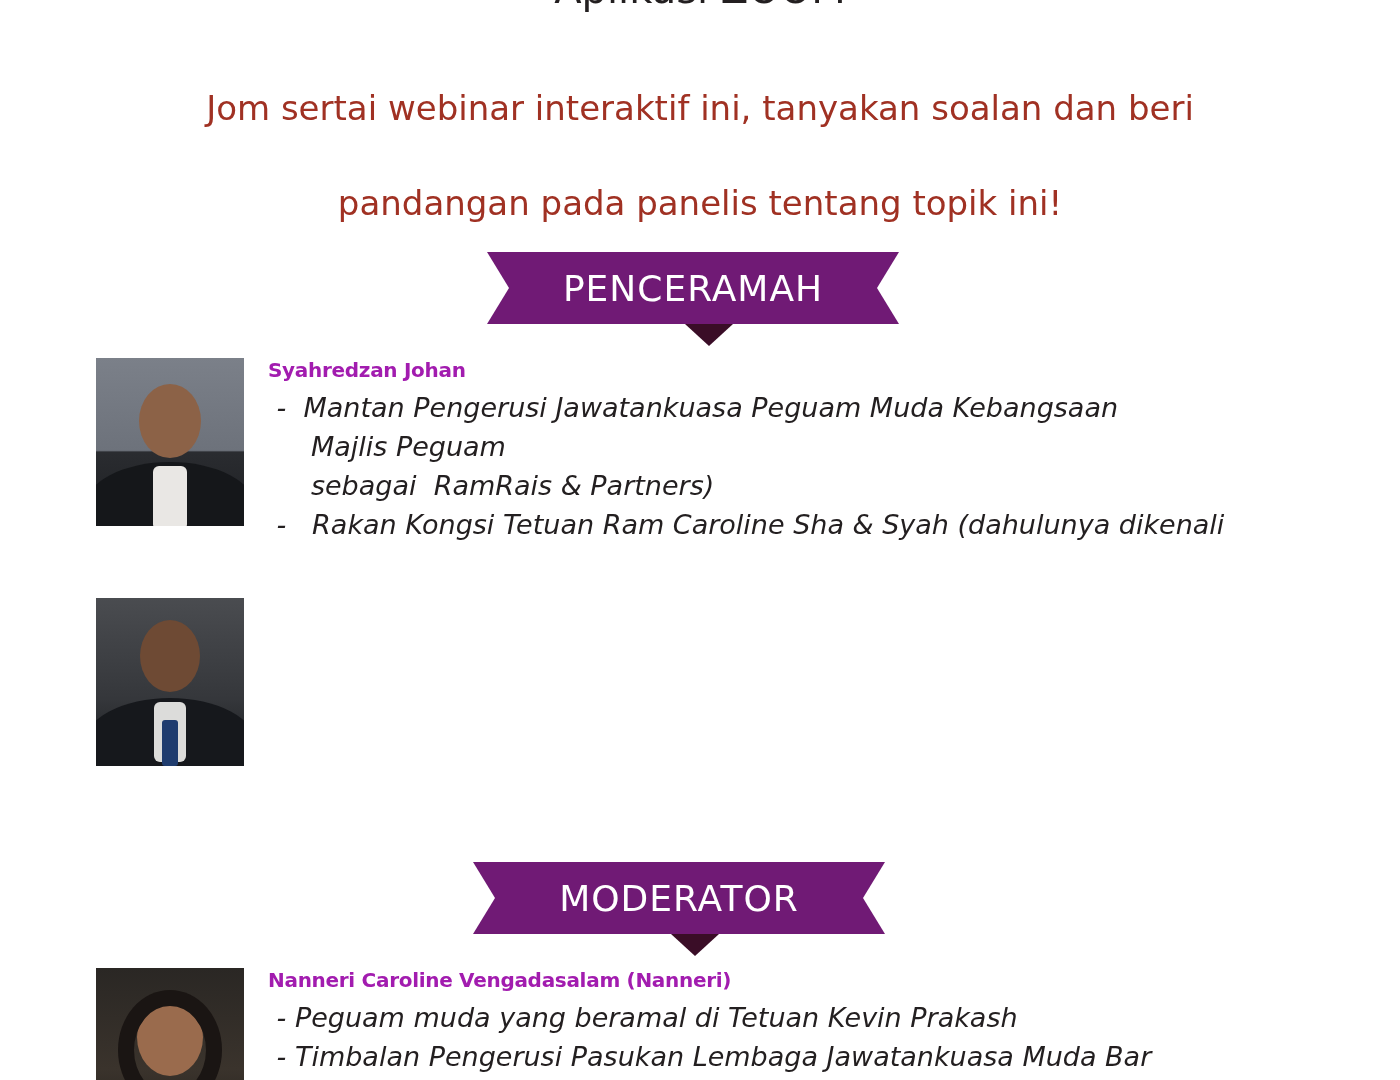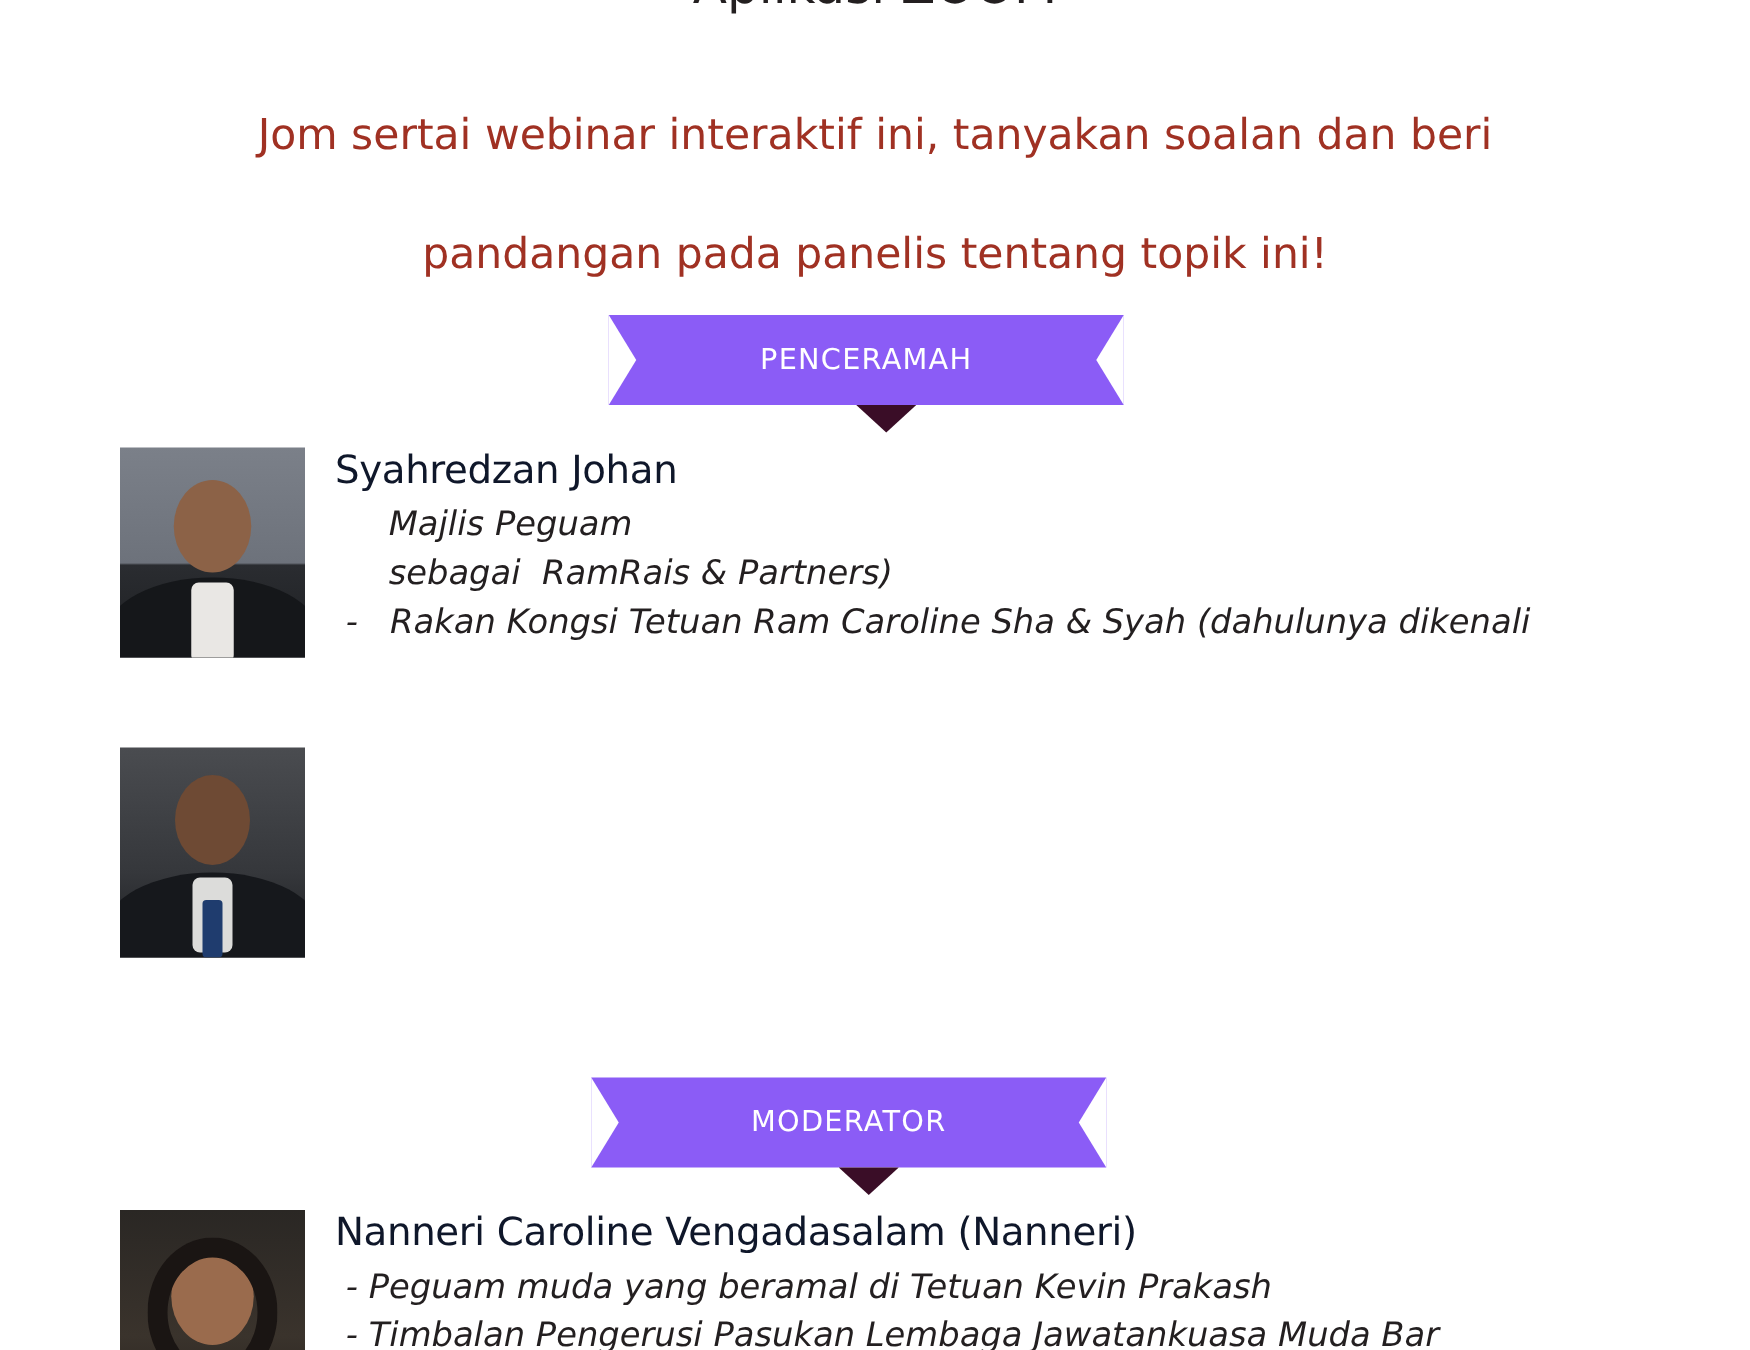--- a/index.html
+++ b/index.html
@@ -49,26 +49,26 @@
   
   .ribbon {
     position: absolute;
     height: 72px;
   }
   .ribbon .body {
     position: absolute;
     top: 0;
     left: 0;
     height: 72px;
-    background: #8b5cf6;
+    background: #701a75;
     display: flex;
     align-items: center;
     justify-content: center;
     color: #ffffff;
-    font-size: 23px;
+    font-size: 36px;
     letter-spacing: 1px;
     font-family: "DejaVu Sans", sans-serif;
   }
   
   .ribbon .notch-left {
     position: absolute;
     top: 0;
     left: 0;
     width: 0;
     height: 0;
@@ -124,23 +124,23 @@
     border-radius: 50%;
   }
   .photo .shoulders {
     position: absolute;
     left: 50%;
     transform: translateX(-50%);
     border-radius: 50% 50% 0 0;
   }
   .details { margin-left: 24px; }
   .p-name {
-    font-size: 31px;
-    font-weight: normal;
-    color: #0f172a;
+    font-size: 20px;
+    font-weight: bold;
+    color: #a21caf;
     margin: 0 0 6px 0;
     font-family: "DejaVu Sans", sans-serif;
     letter-spacing: -0.3px;
   }
   .p-line {
     font-size: 27px;
     font-style: italic;
     color: #231f20;
     line-height: 39px;
     font-family: "DejaVu Sans", sans-serif;
@@ -169,20 +169,21 @@
 </div>
 
 <div class="person" id="person-syahredzan">
   <div class="photo" style="background:linear-gradient(180deg,#7b8089 0%,#6d727b 55%,#2a2c30 56%,#1d1f22 100%);">
     <div class="head" style="top:26px;width:62px;height:74px;background:#8c6247;"></div>
     <div class="shoulders" style="top:104px;width:170px;height:90px;background:#15171a;"></div>
     <div class="shoulders" style="top:108px;width:34px;height:64px;background:#e9e7e4;border-radius:6px;"></div>
   </div>
   <div class="details">
     <div class="p-name">Syahredzan Johan</div>
+    <div class="p-line"> -  Mantan Pengerusi Jawatankuasa Peguam Muda Kebangsaan</div>
     <div class="p-line">     Majlis Peguam</div>
     <div class="p-line">     sebagai  RamRais &amp; Partners)</div>
     <div class="p-line"> -   Rakan Kongsi Tetuan Ram Caroline Sha &amp; Syah (dahulunya dikenali</div>
   </div>
 </div>
 
 <div class="person" id="person-vivek">
   <div class="photo" style="background:linear-gradient(180deg,#4a4c50 0%,#35373b 60%,#1a1c1f 100%);">
     <div class="head" style="top:22px;width:60px;height:72px;background:#6e4a34;"></div>
     <div class="shoulders" style="top:100px;width:172px;height:92px;background:#16181c;"></div>

